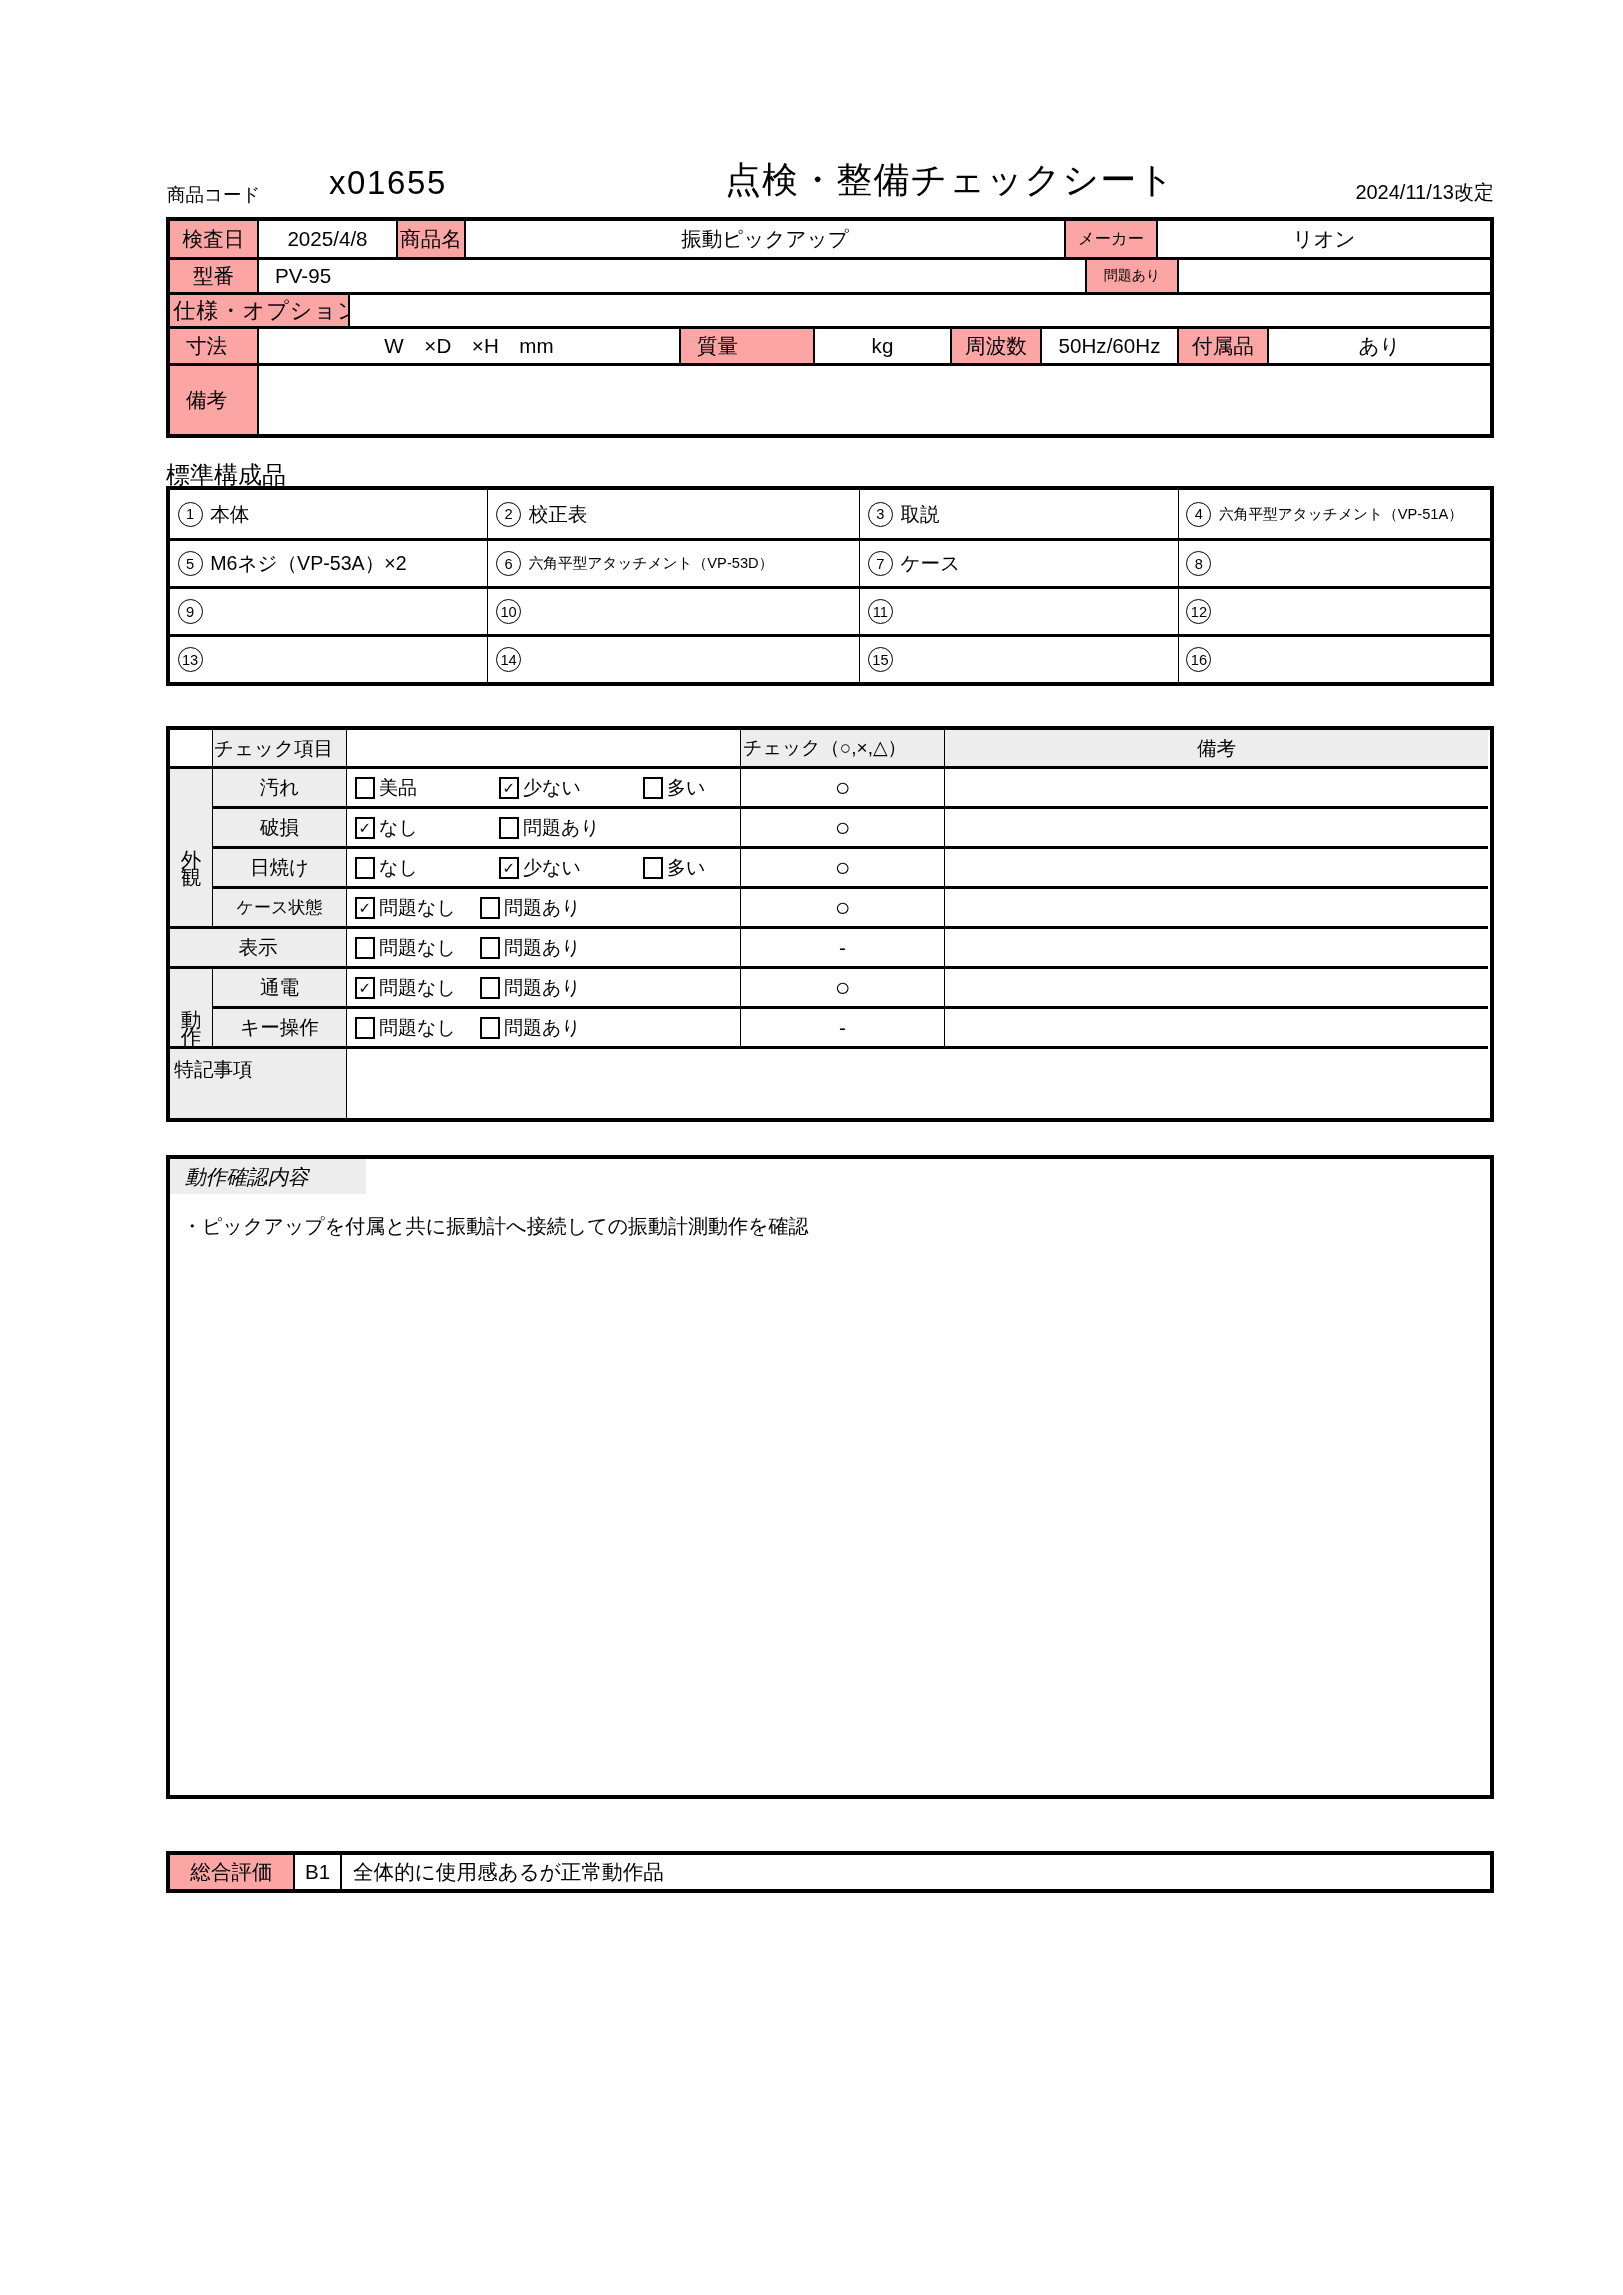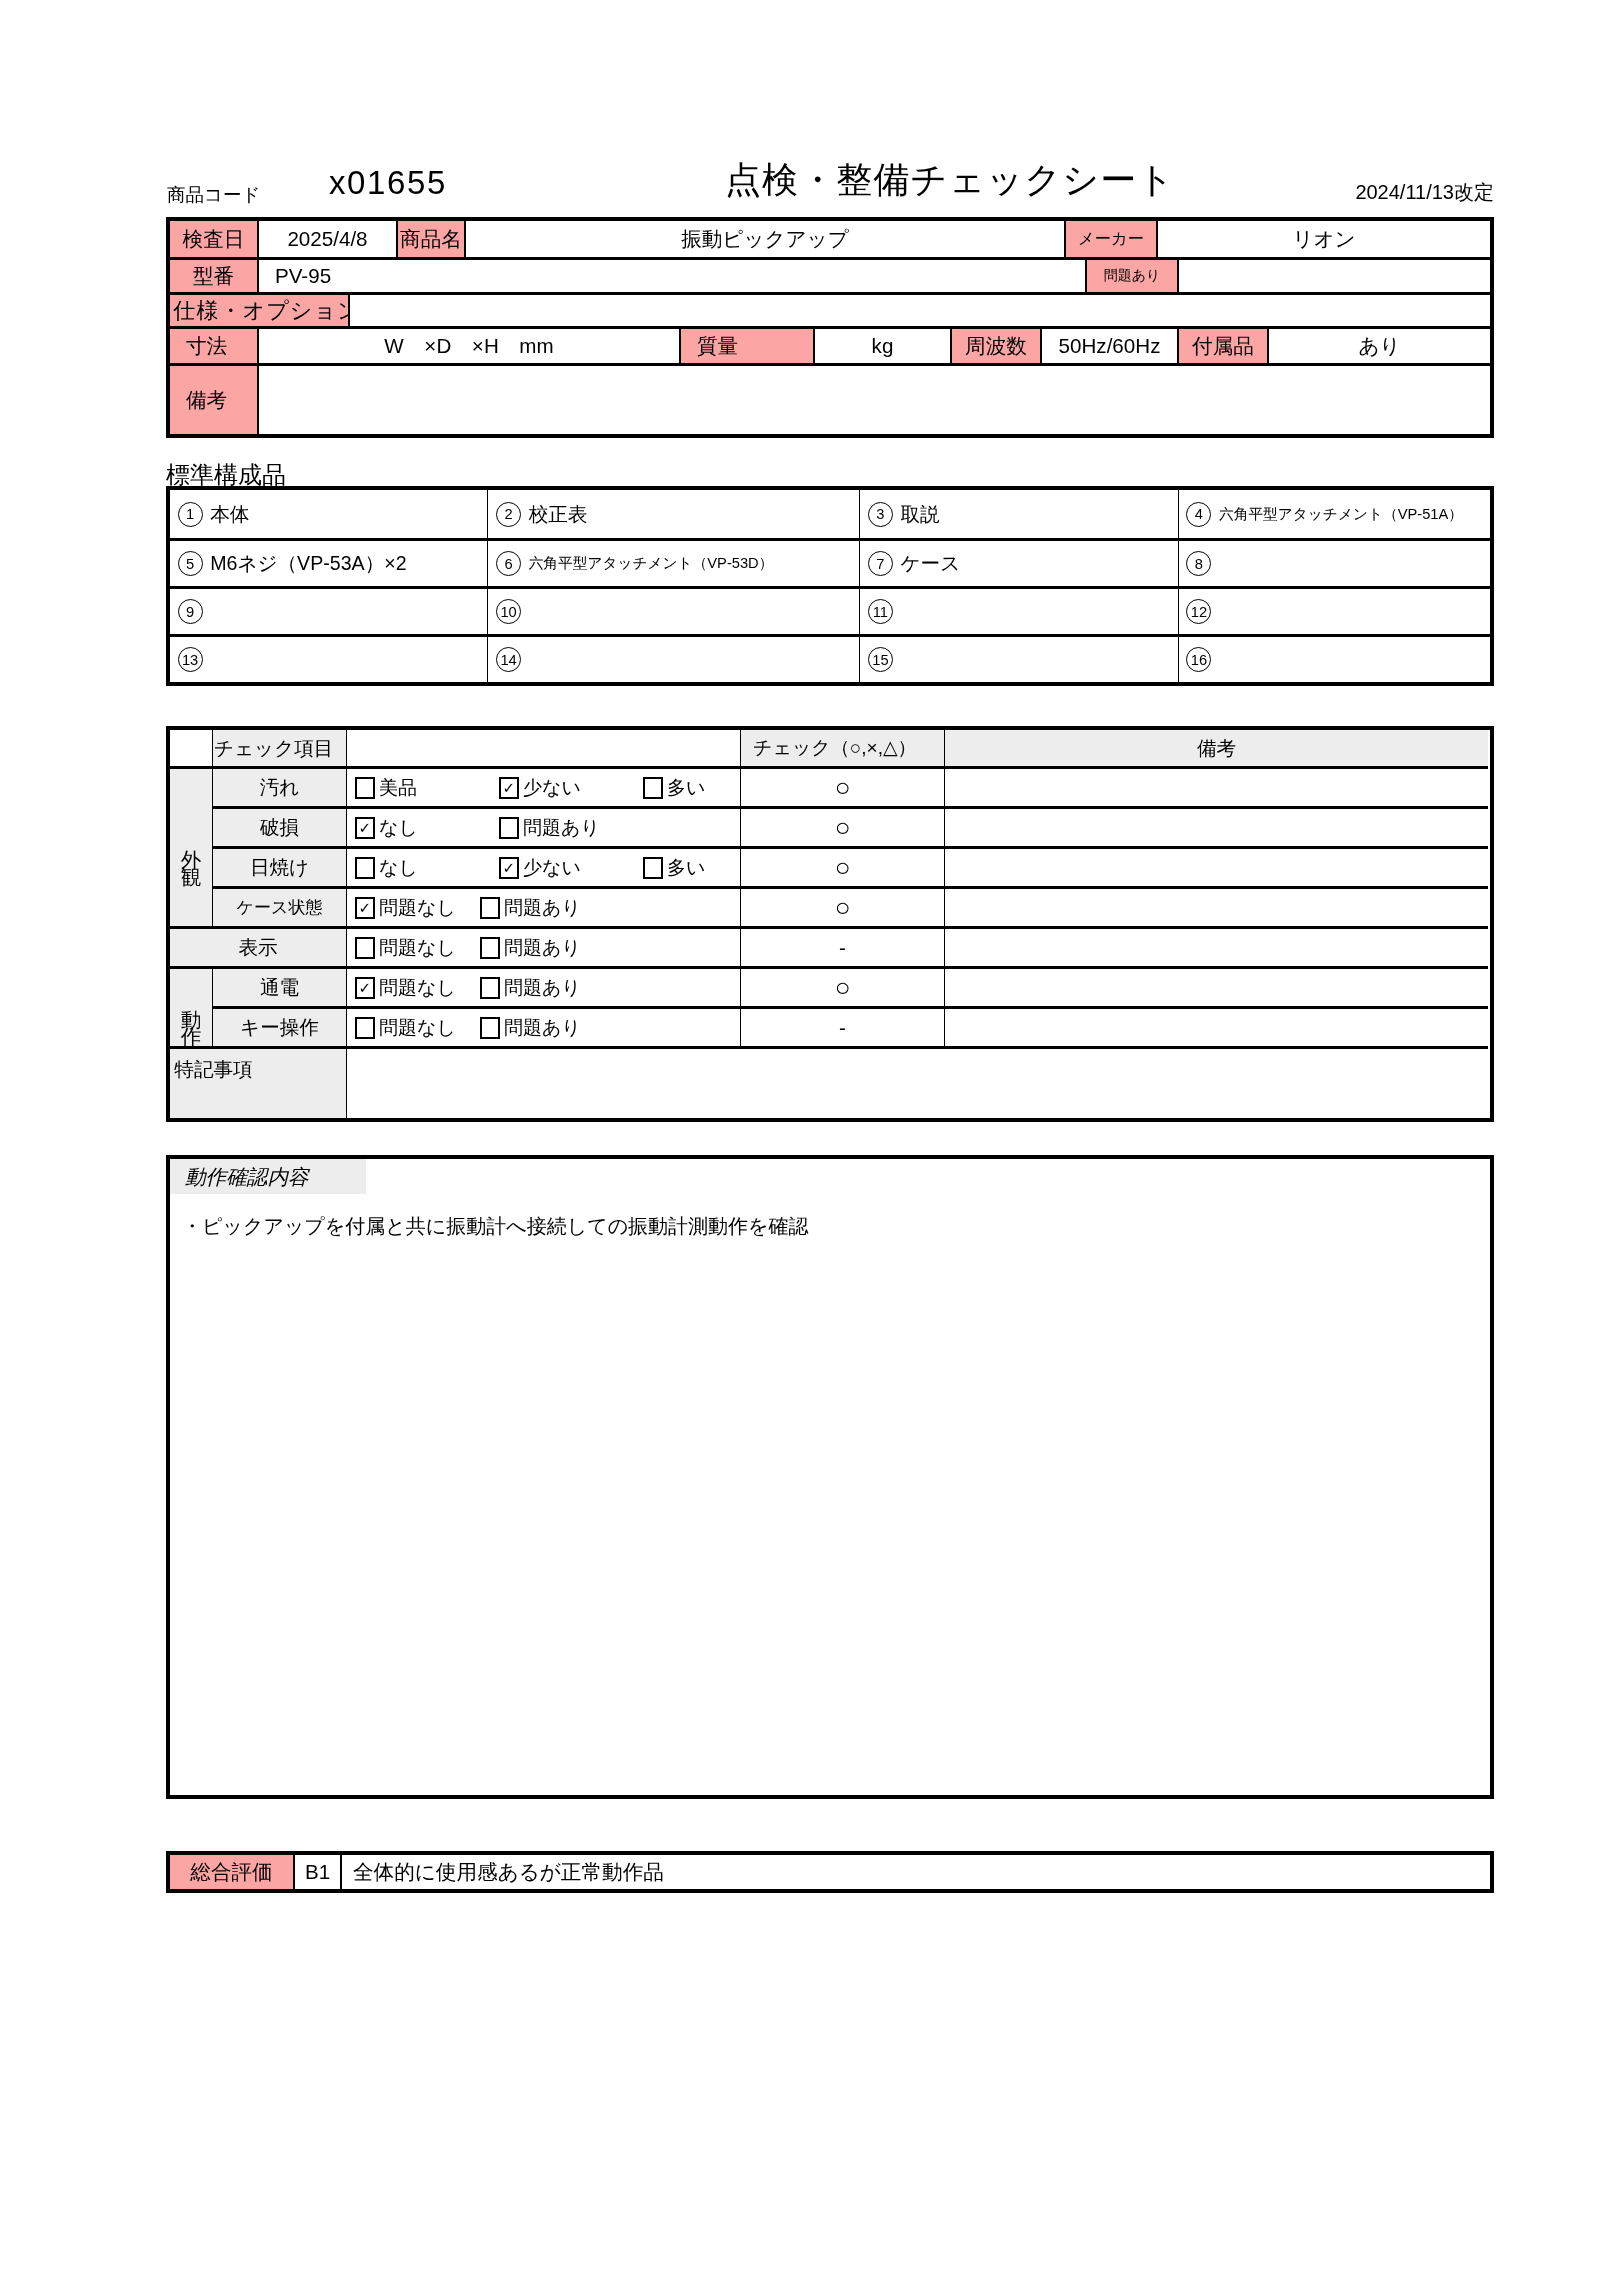--- a/index.html
+++ b/index.html
@@ -48,21 +48,21 @@
   .vtext { writing-mode:vertical-rl; letter-spacing:16.3px; font-size:20.6px; padding-top:5.4px; }
   .opts { justify-content:flex-start; padding-left:8.1px; }
   .opt { display:flex; align-items:center; width:144px; }
   .tight .opt { width:125px; }
   .opt:last-child { width:auto; }
   .box { width:19.6px; height:22px; border:2.2px solid #000; display:flex; align-items:center; justify-content:center; font-size:15px; flex:0 0 auto; }
   .optlab { margin-left:4.3px; font-size:19px; }
   .ckmark { font-size:26px; }
   .dash { font-size:20.6px; }
   .chkhdr-item { justify-content:flex-start; padding-left:1px; }
-  .chkhdr-check { justify-content:flex-start; padding-left:12px; font-size:19px; }
+  .chkhdr-check { justify-content:flex-start; padding-left:2px; font-size:19px; }
   .notes-lab { justify-content:flex-start; align-items:flex-start; padding:6.5px 0 0 4.3px; }
 
   
   .opbox { top:1155px; height:644px; border:4.9px solid #000; }
   .op-lab { position:absolute; left:0; top:0; width:196px; height:35px; background:#ededed; font-size:20.6px; line-height:35px; padding-left:15px;font-style:italic; }
   .op-line { position:absolute; left:12px; top:54px; font-size:20px; }
 
   
   .overall { top:1851px; height:42px; border:4.9px solid #000; display:flex; }
   .ov-lab { width:123px; } .ov-grade { width:47px; } .ov-comment { flex:1; justify-content:flex-start; padding-left:11px;text-align:right; }

